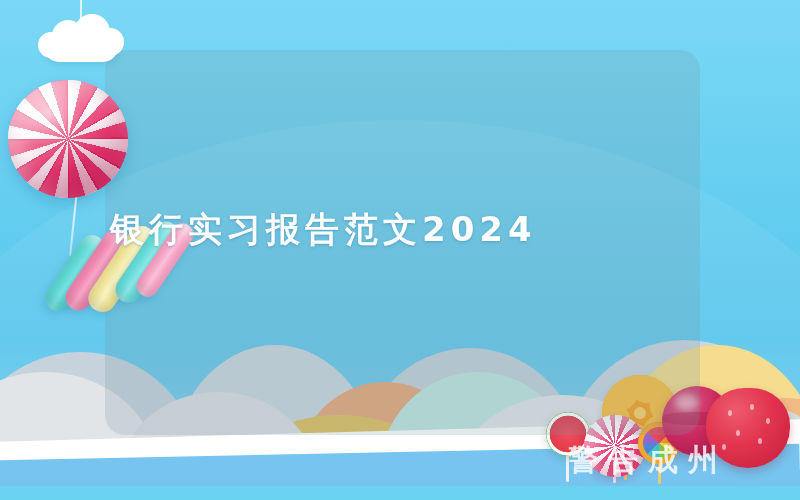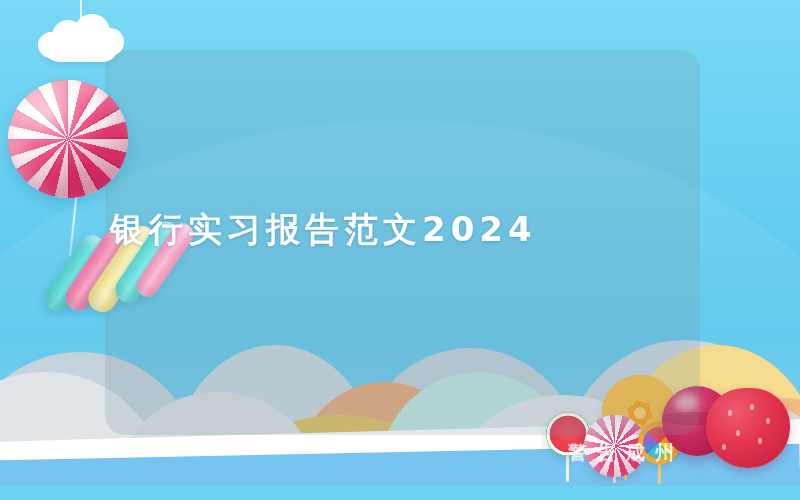--- a/index.html
+++ b/index.html
@@ -170,21 +170,21 @@
     font-weight:700;
     font-family:"DejaVu Sans","Liberation Sans",sans-serif;
     text-shadow:0 1px 3px rgba(30,100,140,0.35);
     white-space:nowrap;
   }
 
   
   .watermark{
     position:absolute;
     color:rgba(255,255,255,0.80);
-    font-size:19px;
+    font-size:30px;
     letter-spacing:10px;
     font-weight:700;
     white-space:nowrap;
     z-index:45;
     font-family:Liberation Sans, sans-serif;
   }
 </style>
 </head>
 <body>
 

